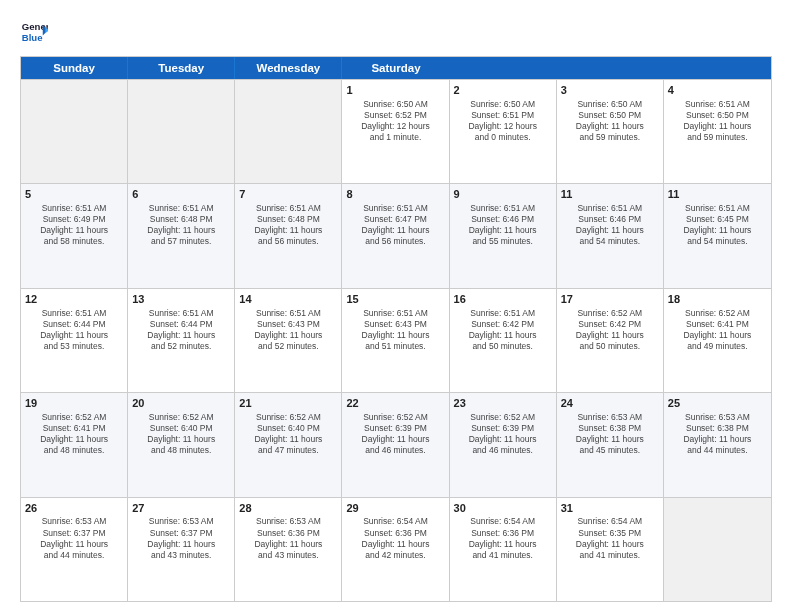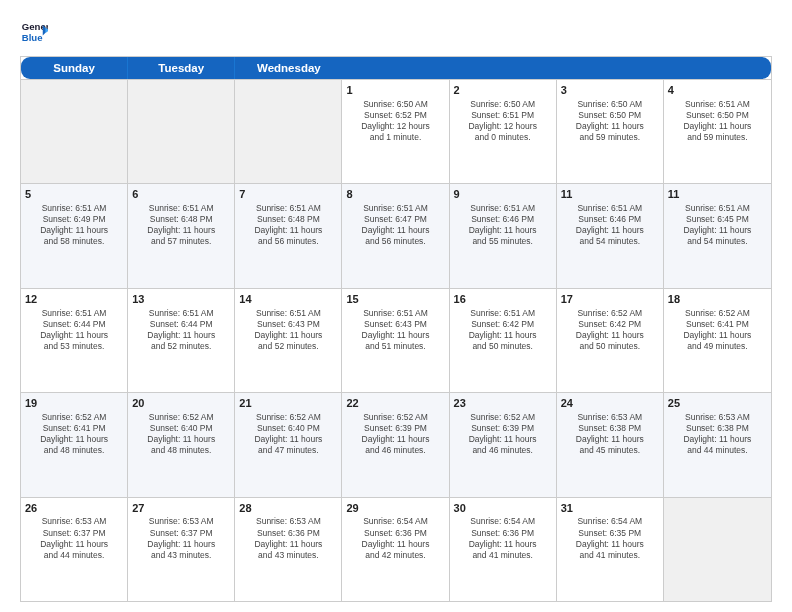--- a/index.html
+++ b/index.html
@@ -48,21 +48,20 @@
     .calendar {
       flex: 1;
       display: flex;
       flex-direction: column;
       border: 1px solid #ccc;
     }
     .cal-header-row {
       display: grid;
       grid-template-columns: repeat(7, 1fr);
       background: #1565c0;
-      border-radius: 9px;
     }
     .cal-header-cell {
       color: #fff;
       font-size: 11.5px;
       font-weight: bold;
       padding: 5px 4px;
       text-align: center;
       border-right: 1px solid #1976d2;
     }
     .cal-header-cell:last-child { border-right: none; }
@@ -125,20 +124,21 @@
       <div class="calendar-title"></div>
       <div class="calendar-subtitle"></div>
     </div>
   </div>
 
   <div class="calendar">
     <div class="cal-header-row" id="cal-header">
         <div class="cal-header-cell">Sunday</div>
         <div class="cal-header-cell">Tuesday</div>
         <div class="cal-header-cell">Wednesday</div>
+        <div class="cal-header-cell">Saturday</div>
       </div>
     <div class="cal-body" id="cal-body">
         <div class="cal-row">
           <div class="cal-cell empty"></div>
           <div class="cal-cell empty"></div>
           <div class="cal-cell empty"></div>
           <div class="cal-cell">
             <div class="cell-date">1</div>
             <div class="cell-info" style="white-space: pre-line;">Sunrise: 6:50 AM
 Sunset: 6:52 PM

